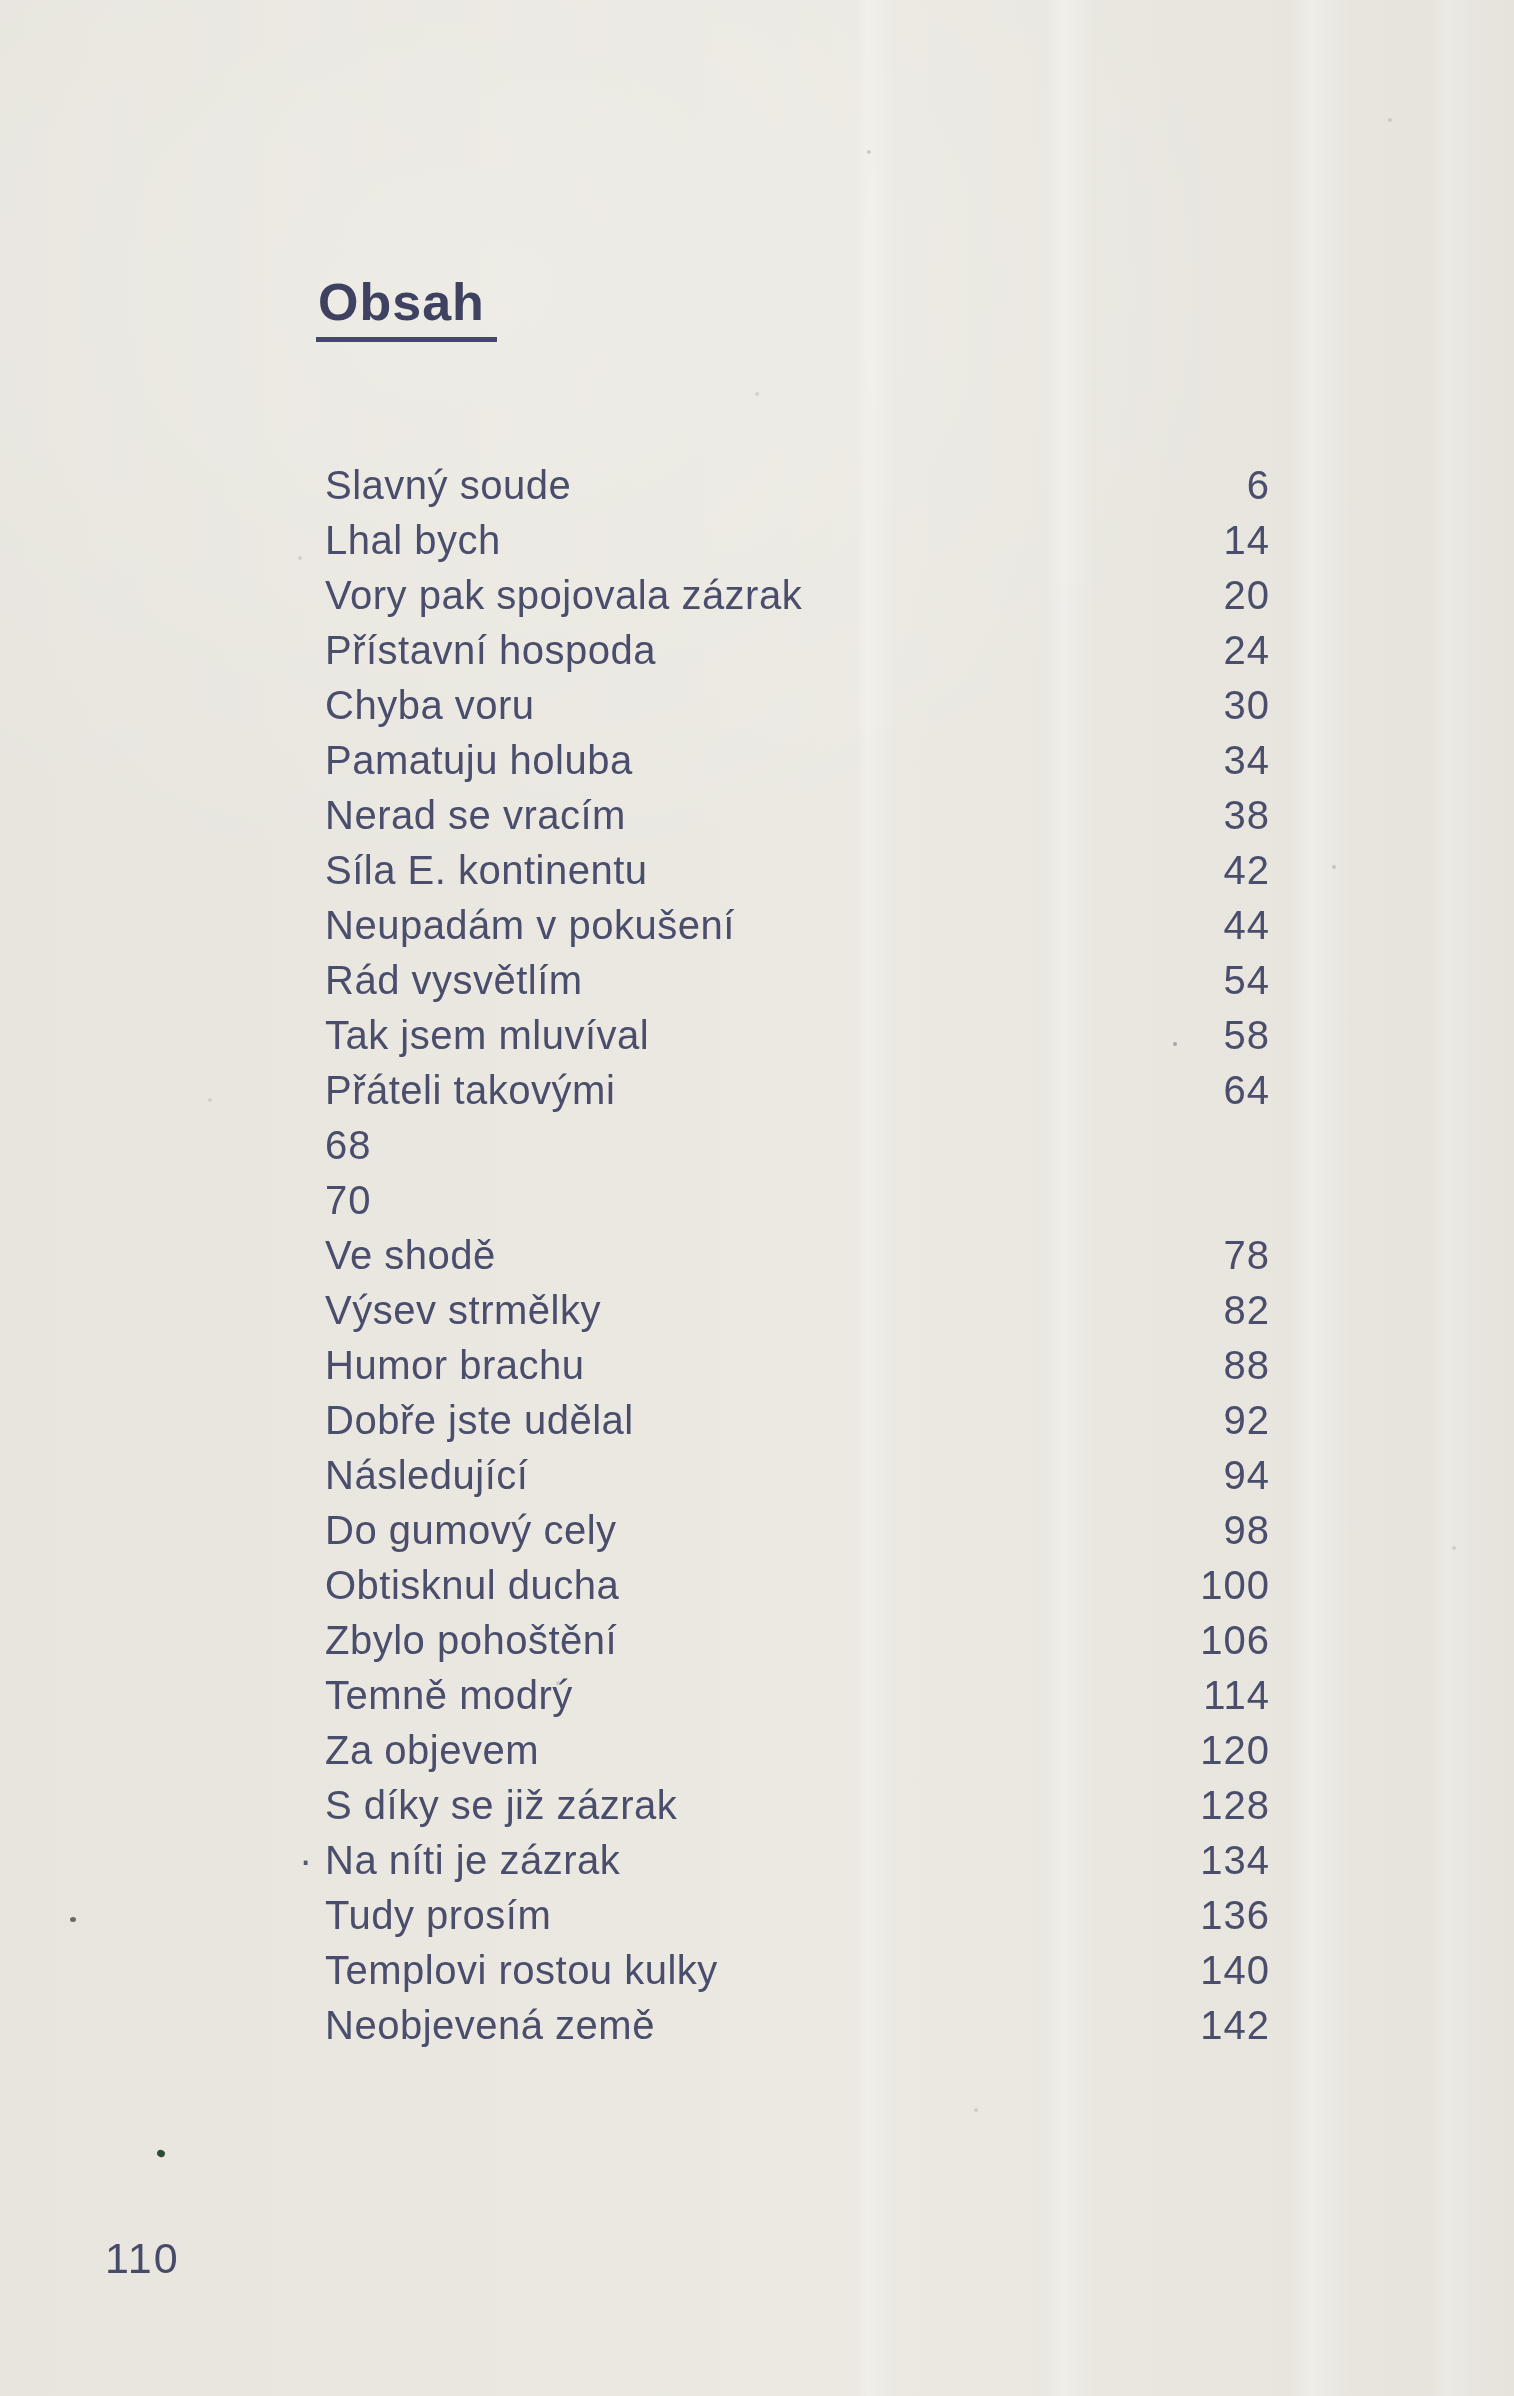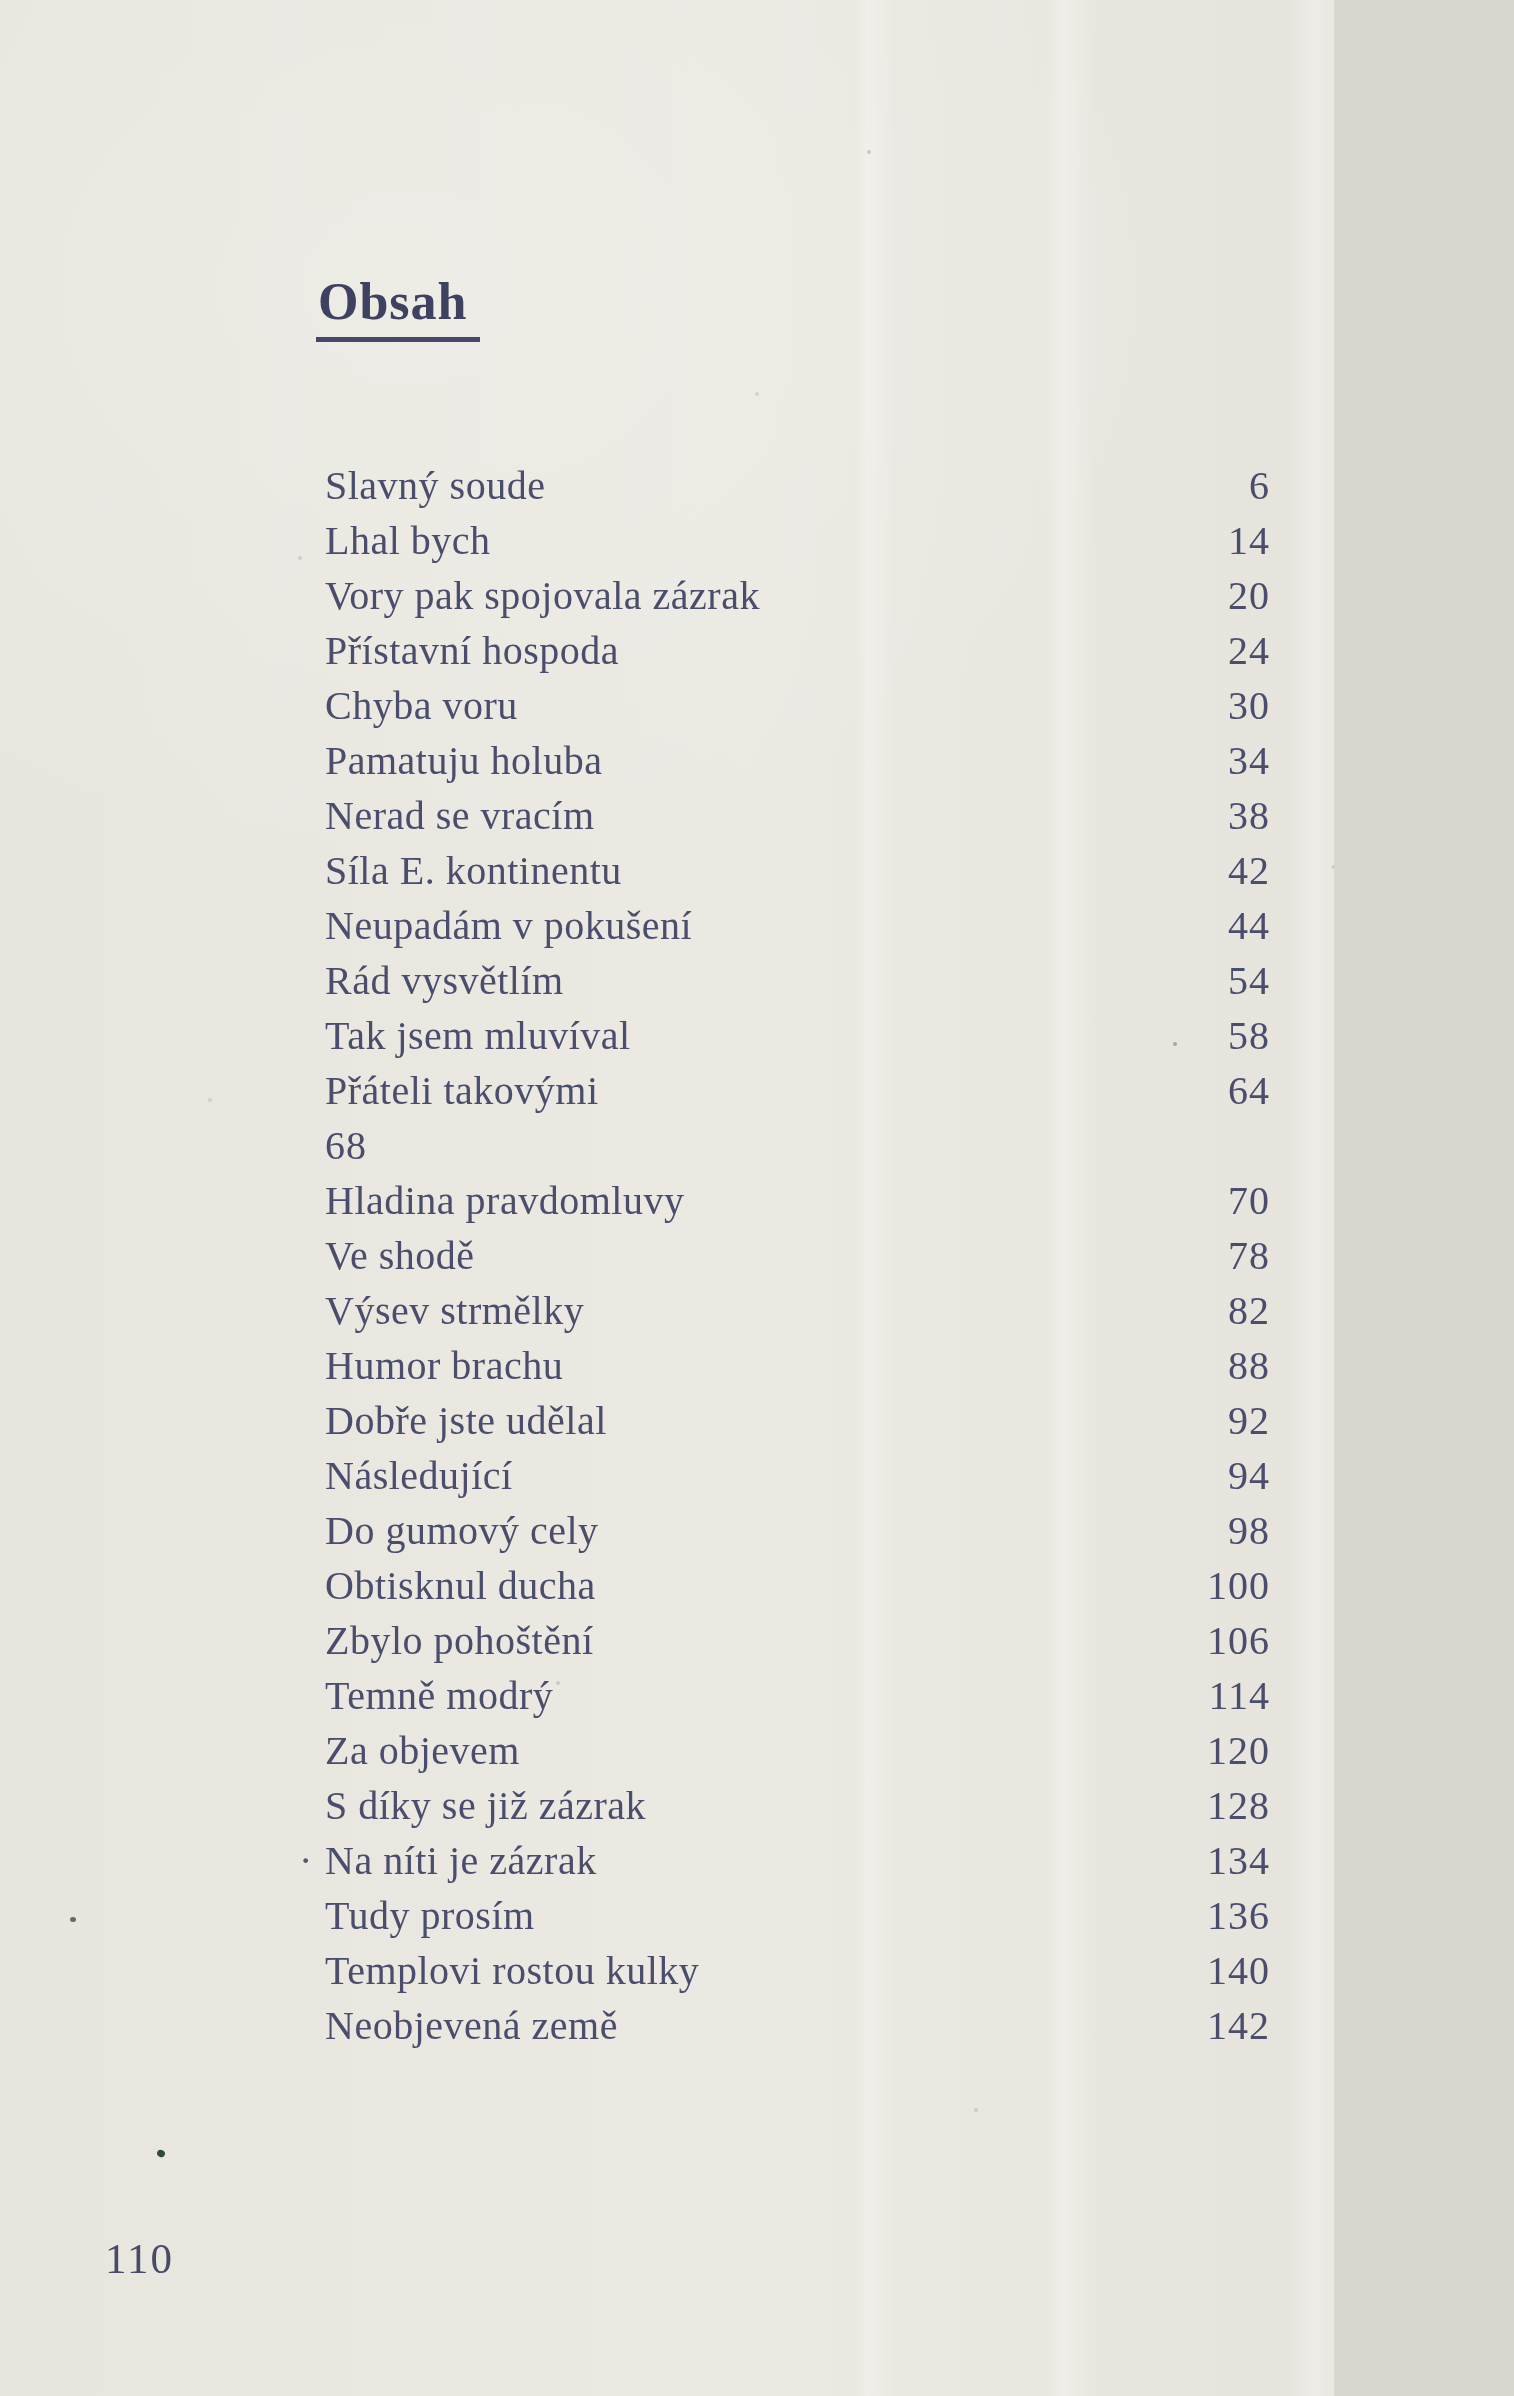--- a/index.html
+++ b/index.html
@@ -2,24 +2,24 @@
 <html><head>
 <meta charset="utf-8">
 <style>
   html, body {
     margin: 0;
     padding: 0;
     background: #d8d6cf;
   }
   .page {
     position: relative;
-    width: 1334px;
+    width: 1514px;
     height: 2397px;
     overflow: hidden;
-    font-family: Liberation Serif, serif;
+    font-family: Liberation Sans, sans-serif;
     color: #4a4d6c;
     background:
       radial-gradient(ellipse 1194px 896px at 30% 12%, rgba(255,255,255,0.18), rgba(255,255,255,0) 70%),
       linear-gradient(90deg, rgba(0,0,0,0.012) 0%, rgba(255,255,255,0.05) 56%, rgba(0,0,0,0.02) 100%),
       #eae8e0;
     text-align: center;
   }
   
   .streaks {
     position: absolute;
@@ -191,21 +191,20 @@
   <div class="toc-row">
     <span class="toc-title">Přáteli takovými</span>
     <span class="toc-page">64</span>
   </div>
 
   <div class="toc-row">
     <span class="toc-page">68</span>
   </div>
 
   <div class="toc-row">
-    <span class="toc-title">Hladina pravdomluvy</span>
     <span class="toc-page">70</span>
   </div>
 
   <div class="toc-row">
     <span class="toc-title">Ve shodě</span>
     <span class="toc-page">78</span>
   </div>
 
   <div class="toc-row">
     <span class="toc-title">Výsev strmělky</span>

